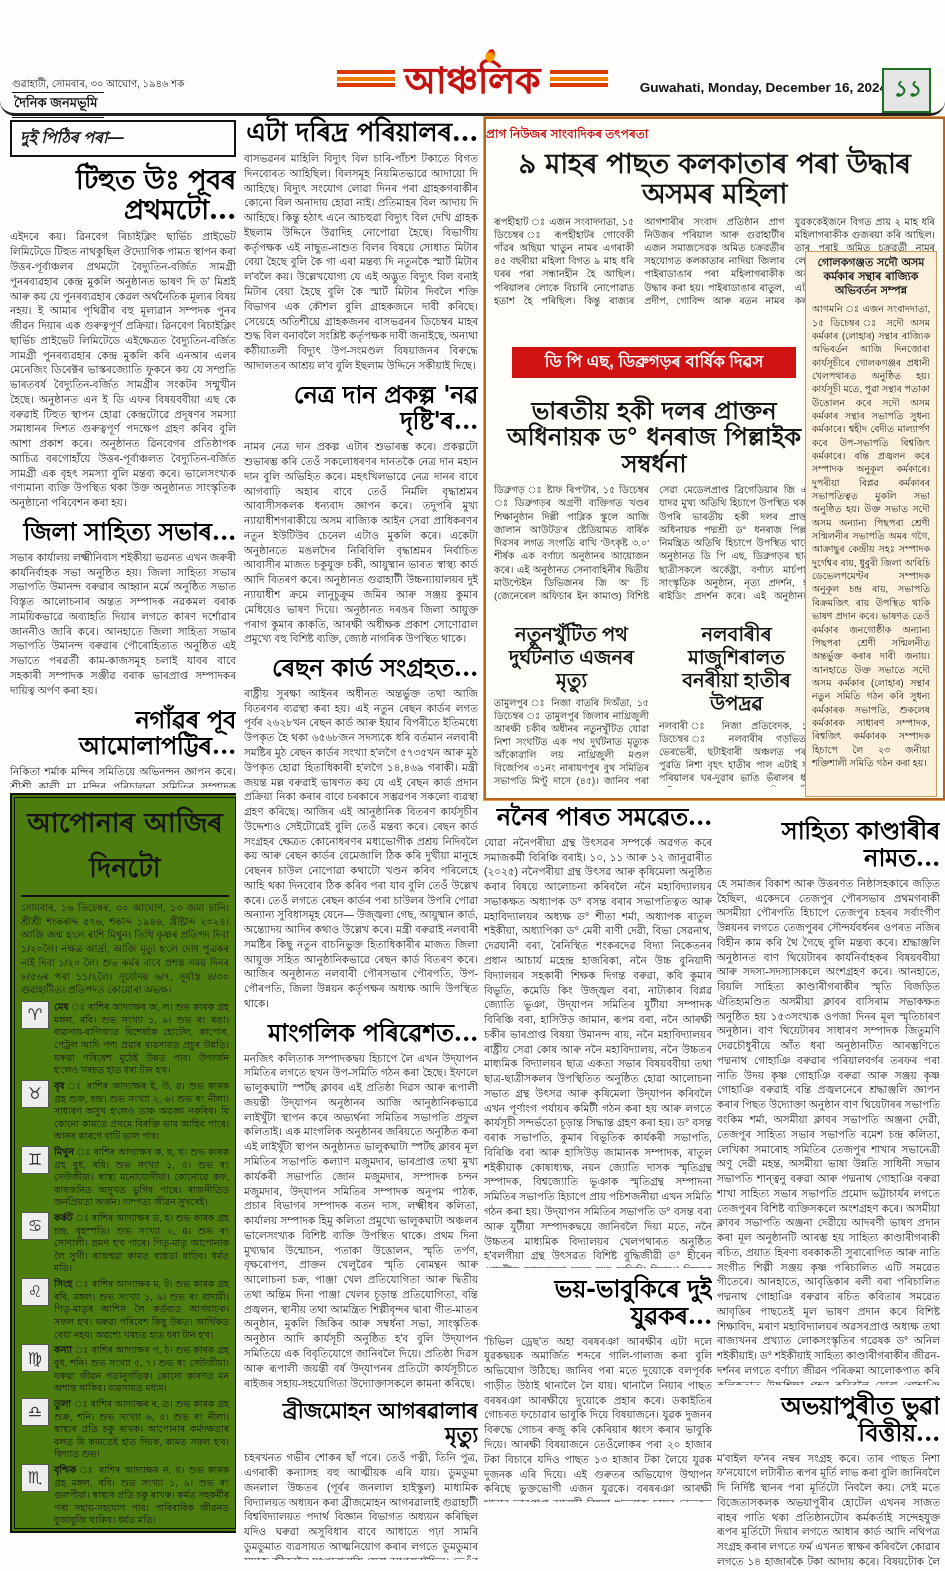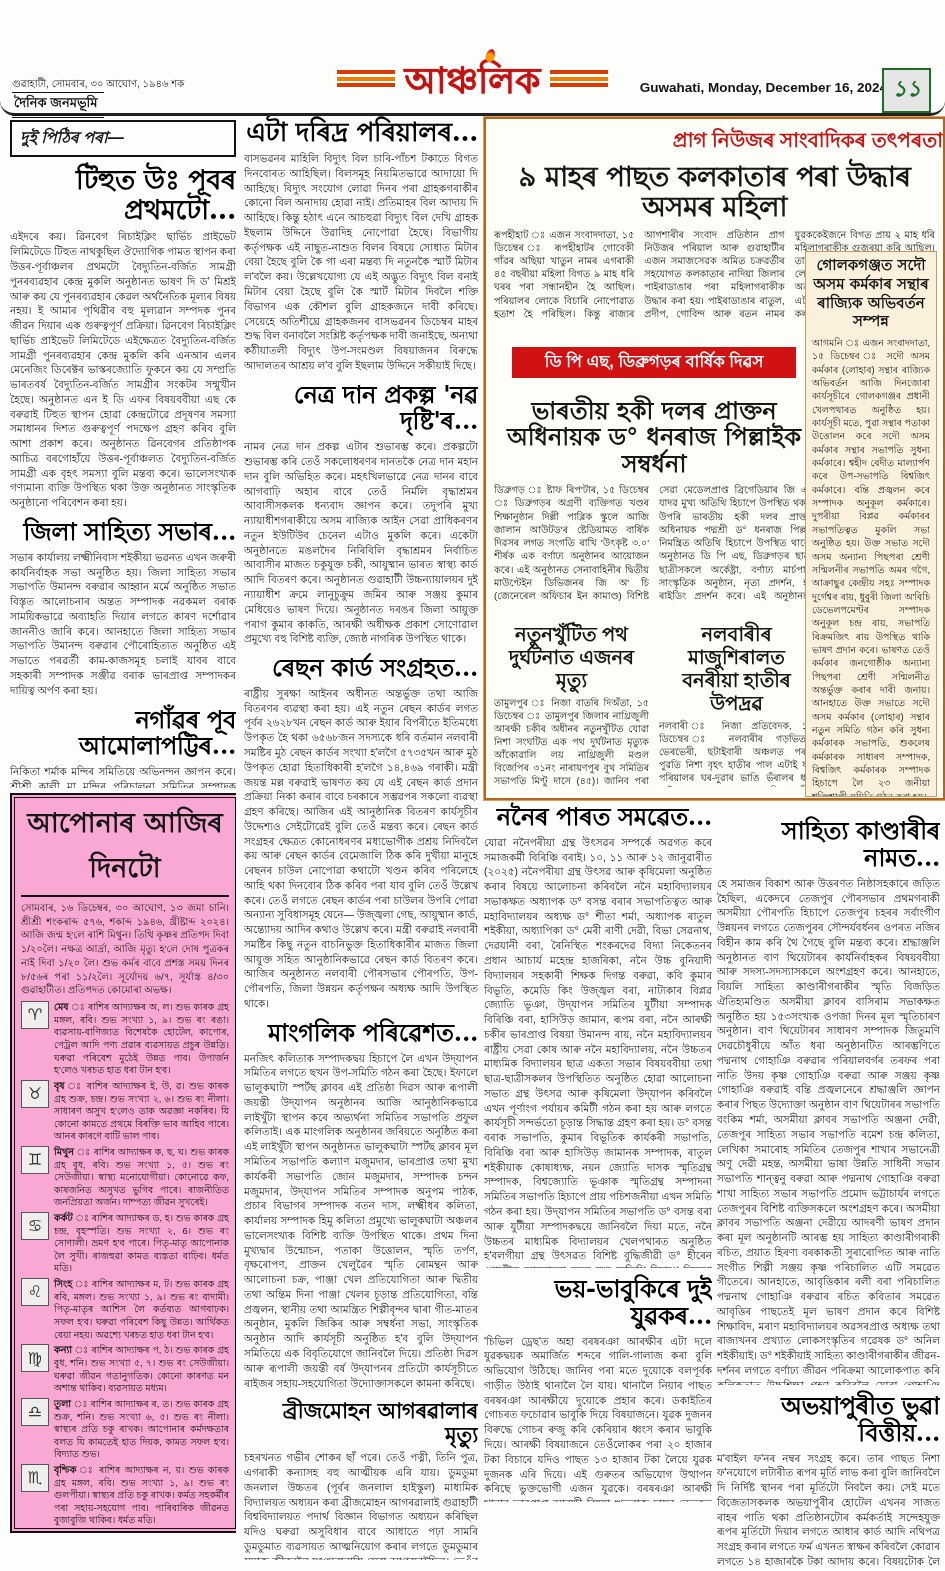--- a/index.html
+++ b/index.html
@@ -20,52 +20,52 @@
   .hdr-right{position:absolute;right:58px;top:80px;font-size:13.5px;font-weight:bold;color:#111;}
   .pagenum{position:absolute;right:14px;top:68px;border:2px solid #1c6e22;color:#1c6e22;
            font-size:22px;font-weight:bold;font-style:italic;padding:1px 8px 3px;background:#e5e5e5;}
   
   .col{position:absolute;overflow:hidden;}
   .a-head{font-weight:bold;text-align:right;font-size:24px;line-height:1.12;margin:8px 0 5px;color:#000;
           font-family:"DejaVu Serif","Liberation Serif",serif;letter-spacing:-.3px;}
   .a-body{font-size:10.4px;line-height:1.42;text-align:justify;color:#1c1c1c;}
   
   .kickerbox{border:2px solid #111;padding:3px 8px;font-size:16px;font-weight:bold;font-style:italic;margin:4px 0 2px;}
-  .horo{position:absolute;left:0;top:677px;width:226px;height:736px;border:2px solid #111;background:#f9a8d4;}
+  .horo{position:absolute;left:0;top:677px;width:226px;height:736px;border:2px solid #111;background:#4d7c0f;}
   .horo-in{position:absolute;inset:2px;border:1px solid #111;padding:4px 6px;overflow:hidden;}
   .horo-title{font-size:27px;font-weight:bold;text-align:center;border-bottom:2px solid #111;padding-bottom:3px;margin-bottom:4px;
               font-family:"DejaVu Serif","Liberation Serif",serif;}
   .horo-intro{font-size:9.8px;line-height:1.4;text-align:justify;margin-bottom:4px;}
   .sign{display:flex;gap:5px;margin-bottom:3px;}
   .sign-ic{flex:0 0 26px;height:26px;border:1px solid #555;background:#eee;color:#333;font-size:16px;
            display:flex;align-items:center;justify-content:center;}
   .sign-tx{font-size:9.3px;line-height:1.35;text-align:justify;}
   .sign-tx b{font-size:9.6px;}
   
   .feature{position:absolute;left:484px;top:117px;width:457px;height:679px;border:2.5px solid #b5651d;
            outline:1px solid #e0a060;background:#fffdf8;overflow:hidden;}
-  .f-kicker{color:#c71515;font-weight:bold;text-align:right;font-size:20px;margin-top:6px;}
+  .f-kicker{color:#c71515;font-weight:bold;text-align:left;font-size:12px;margin-top:6px;}
   .f-head{font-weight:bold;text-align:center;font-size:27.5px;line-height:1.1;margin:3px 6px 6px;
           font-family:"DejaVu Serif","Liberation Serif",serif;letter-spacing:-.4px;}
   .f-body{column-count:3;column-gap:10px;font-size:9.6px;line-height:1.38;text-align:justify;
           margin:0 8px;height:96px;overflow:hidden;}
   .f-main{position:absolute;left:8px;top:228px;width:320px;height:440px;overflow:hidden;}
   .banner{background:#d11212;color:#fff;font-weight:bold;text-align:center;font-size:16.5px;
           padding:2px 4px;width:86%;margin:0 auto 20px;}
   .f-h2{font-weight:bold;text-align:center;font-size:24px;line-height:1.1;margin:2px 0 6px;
         font-family:"DejaVu Serif","Liberation Serif",serif;}
   .f2col{column-count:2;column-gap:10px;font-size:9.6px;line-height:1.38;text-align:justify;height:132px;overflow:hidden;}
   .subrow{display:flex;gap:10px;margin-top:4px;}
   .subcol{flex:1;overflow:hidden;}
   .sub-head{font-weight:bold;text-align:center;font-size:19.5px;line-height:1.18;margin:4px 0 5px;
             font-family:Liberation Sans, sans-serif;}
   .sub-body{font-size:9.5px;line-height:1.36;text-align:justify;}
   .f-side{position:absolute;right:6px;top:132px;width:118px;height:536px;background:#fbf0dc;
           border:1px solid #c89a5d;padding:4px 6px;overflow:hidden;}
-  .f-side-head{font-weight:bold;text-align:center;font-size:15px;line-height:1.25;margin-bottom:5px;
+  .f-side-head{font-weight:bold;text-align:center;font-size:11px;line-height:1.25;margin-bottom:5px;
                font-family:"DejaVu Serif","Liberation Serif",serif;}
   .f-side-body{font-size:9.4px;line-height:1.42;text-align:justify;}
 </style>
 </head>
 <body>
 
 <div class="page">
 
   <div class="hdr">
     <div class="hdr-left">গুৱাহাটী, সোমবাৰ, ৩০ আঘোণ, ১৯৪৬ শক</div>

